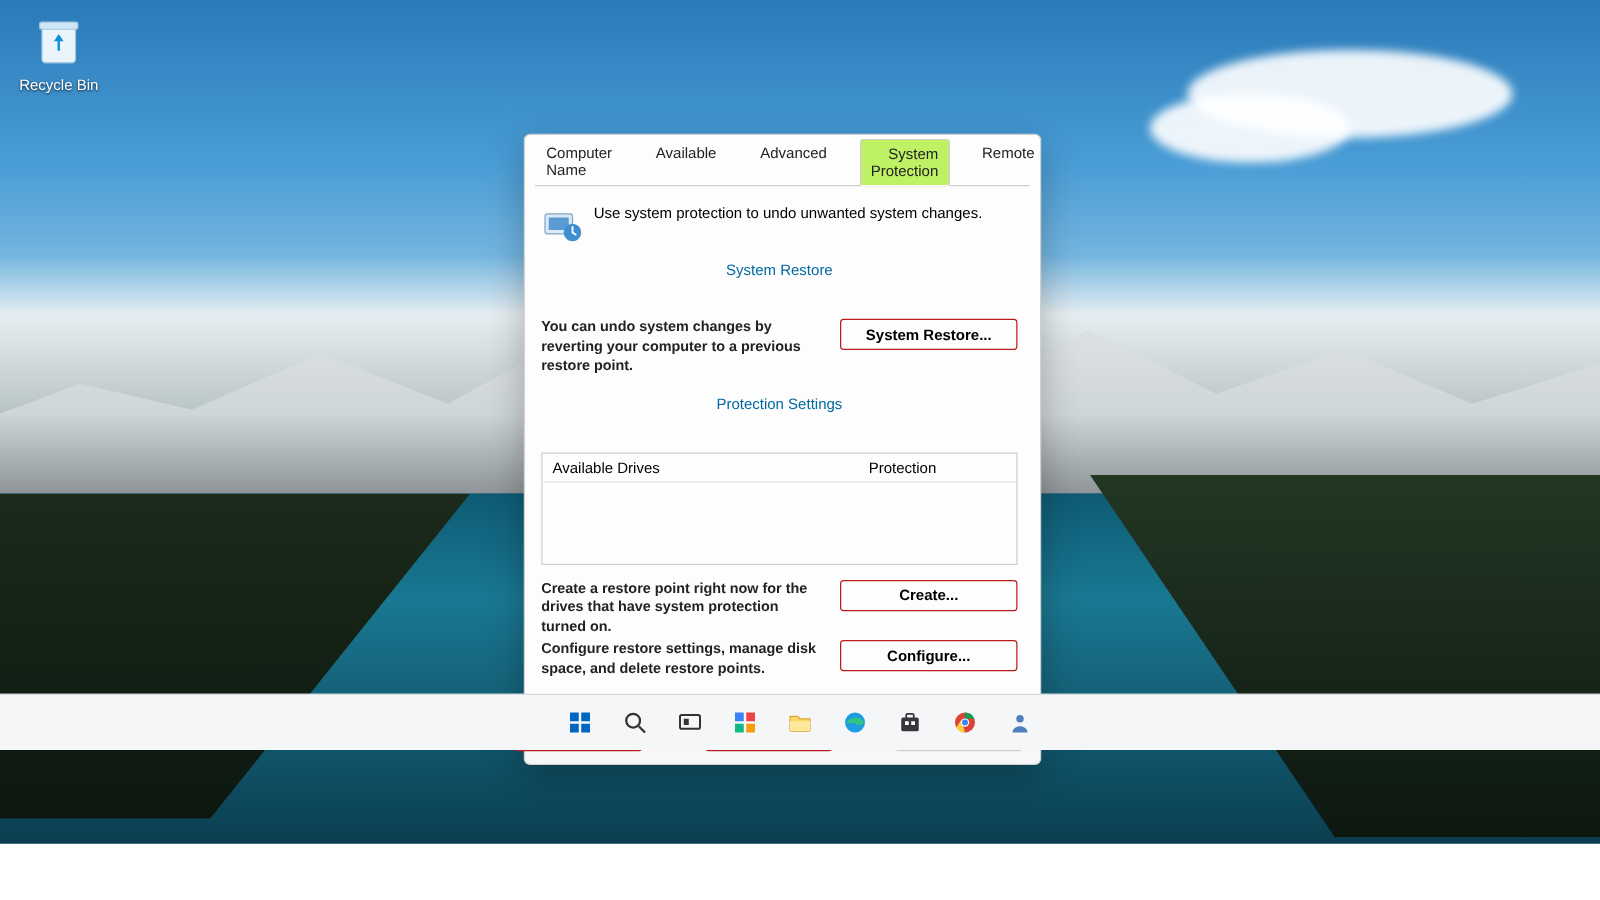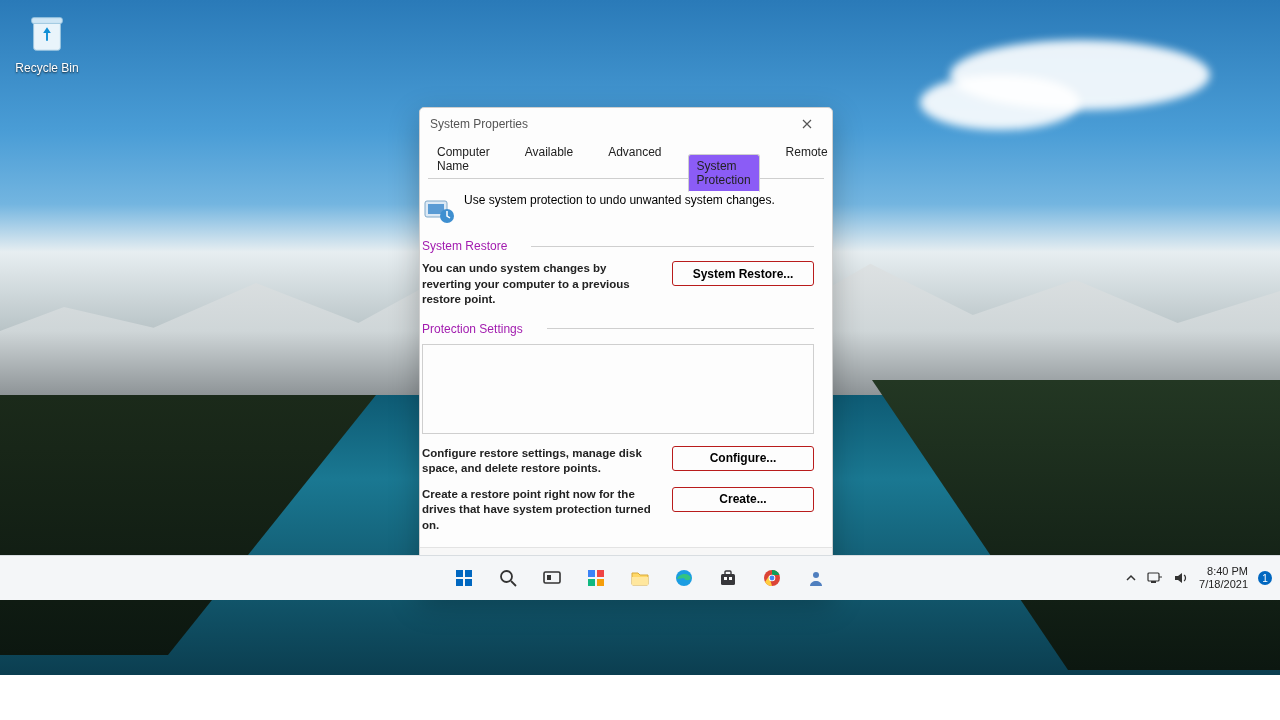--- a/index.html
+++ b/index.html
@@ -25,26 +25,26 @@
   
   .recycle{position:absolute;top:10px;left:10px;width:74px;text-align:center;color:#fff;text-shadow:0 1px 2px rgba(0,0,0,.8);font-size:12px;}
   .recycle .ico{width:46px;height:46px;margin:0 auto 2px;}
 
   
   .dialog{position:absolute;top:107px;left:419px;width:412px;background:#fdfdfd;border:1px solid #cfcfcf;border-radius:5px;box-shadow:0 10px 30px rgba(0,0,0,.25);}
   .titlebar{display:flex;align-items:center;justify-content:space-between;padding:6px 8px 4px 10px;font-size:12px;color:#555;}
   .titlebar .close{width:34px;height:20px;display:flex;align-items:center;justify-content:center;color:#555;border-radius:3px;}
   .tabs{display:flex;gap:17px;padding:2px 8px 0 8px;font-size:12px;}
   .tab{padding:4px 8px;border:1px solid transparent;color:#222;cursor:default;}
-  .tab.active{border:1px solid #cfcfcf;border-bottom:1px solid #fdfdfd;background:#8b5cf6;border-radius:3px 3px 0 0;position:relative;top:14px;}
+  .tab.active{border:1px solid #cfcfcf;border-bottom:1px solid #fdfdfd;background:#bef264;border-radius:3px 3px 0 0;position:relative;top:1px;text-align:right;}
   .tabline{height:1px;background:#cfcfcf;margin:0 8px;}
-  .content{padding:10px 18px 12px 2px;}
+  .content{padding:10px 18px 12px 13px;}
   .intro{display:flex;gap:10px;align-items:flex-start;margin:4px 0 14px 0;}
   .intro .pic{width:32px;height:32px;flex:none;}
-  .group-title{display:flex;align-items:center;gap:24px;color:#a21caf;margin:6px 0 8px 0;}
+  .group-title{display:flex;align-items:center;gap:24px;color:#0369a1;margin:6px 0 8px 0;flex-direction:column;}
   .group-title .line{flex:1;height:1px;background:#cfcfcf;}
   .row{display:flex;gap:14px;align-items:flex-start;margin-bottom:10px;font-weight:bold;}
   .row .txt{flex:1;font-size:11.5px;color:#222;line-height:1.35;}
   .btn{min-width:116px;height:23px;border:1px solid #b91c1c;background:#fdfdfd;border-radius:3px;font-size:12px;padding:0 12px;display:inline-flex;align-items:center;justify-content:center;cursor:default;}
   .btn.disabled{color:#a16207;border-color:#d0d0d0;}
   .drive-table{border:1px solid #cfcfcf;height:88px;margin-bottom:12px;}
   .drive-head{display:flex;border-bottom:1px solid #e3e3e3;font-size:12px;}
   .drive-head div{padding:4px 8px;}
   .dh1{flex:1;}
   .dh2{width:110px;}
@@ -78,28 +78,20 @@
   <div class="recycle">
     <svg class="ico" viewBox="0 0 48 48">
       <rect x="10" y="12" width="28" height="30" rx="3" fill="#e9f4fb" stroke="#9cc5e0"></rect>
       <rect x="8" y="8" width="32" height="6" rx="2" fill="#cfe6f5" stroke="#9cc5e0"></rect>
       <path d="M24 18 l4 6 h-3 v8 h-2 v-8 h-3 z" fill="#0f8fd6"></path>
     </svg>
     <div>Recycle Bin</div>
   </div>
 
   <div class="dialog">
-    <div class="titlebar">
-      <span>System Properties</span>
-      <div class="close">
-        <svg width="10" height="10" viewBox="0 0 10 10">
-            <path d="M1 1 L9 9 M9 1 L1 9" stroke="currentColor" stroke-width="1.2"></path>
-          </svg>
-      </div>
-    </div>
     <div class="tabs">
       <div class="tab">Computer Name</div>
       <div class="tab">Available</div>
       <div class="tab">Advanced</div>
       <div class="tab active">System Protection</div>
       <div class="tab">Remote</div>
     </div>
     <div class="tabline"></div>
 
     <div class="content">
@@ -120,29 +112,33 @@
       <div class="row">
         <div class="txt">You can undo system changes by reverting your computer to a previous restore point.</div>
         <div class="btn">System Restore...</div>
       </div>
 
       <div class="group-title" style="margin-top:14px;">
         <span>Protection Settings</span>
         <span class="line"></span>
       </div>
       <div class="drive-table">
-      </div>
-
+        <div class="drive-head">
+          <div class="dh1">Available Drives</div>
+          <div class="dh2">Protection</div>
+        </div>
+      </div>
+
+      <div class="row" style="margin-bottom:2px;">
+        <div class="txt">Create a restore point right now for the drives that have system protection turned on.</div>
+        <div class="btn">Create...</div>
+      </div>
       <div class="row">
         <div class="txt">Configure restore settings, manage disk space, and delete restore points.</div>
         <div class="btn">Configure...</div>
-      </div>
-      <div class="row" style="margin-bottom:2px;">
-        <div class="txt">Create a restore point right now for the drives that have system protection turned on.</div>
-        <div class="btn">Create...</div>
       </div>
     </div>
 
     <div class="dlg-buttons">
       <div class="btn">OK</div>
       <div class="btn">Cancel</div>
       <div class="btn disabled">Apply</div>
     </div>
   </div>
 
@@ -206,33 +202,14 @@
           </svg>
       </div>
       <div class="tb">
         <svg class="ic" viewBox="0 0 20 20">
             <circle cx="10" cy="7" r="3" fill="#4f7fbf"></circle>
             <path d="M4 18c0-3 3-5 6-5s6 2 6 5" fill="#4f7fbf"></path>
           </svg>
       </div>
     </div>
 
-    <div class="tray">
-      <svg width="12" height="12" viewBox="0 0 12 12">
-          <path d="M2 8 L6 4 L10 8" fill="none" stroke="#333" stroke-width="1.5"></path>
-        </svg>
-      <svg width="16" height="14" viewBox="0 0 16 14">
-          <rect x="1" y="2" width="11" height="8" rx="1" fill="none" stroke="#333" stroke-width="1.2"></rect>
-          <rect x="4" y="10" width="5" height="2" fill="#333"></rect>
-          <path d="M12 6 h3" stroke="#333"></path>
-        </svg>
-      <svg width="16" height="14" viewBox="0 0 16 14">
-          <path d="M2 5h3l4-3v10l-4-3H2z" fill="#333"></path>
-          <path d="M11 4c2 1 2 5 0 6" fill="none" stroke="#333" stroke-width="1.3"></path>
-        </svg>
-      <div class="clock">
-        <div>8:40 PM</div>
-        <div>7/18/2021</div>
-      </div>
-      <div class="dot">1</div>
-    </div>
   </div>
 </div>
 
 </body></html>

